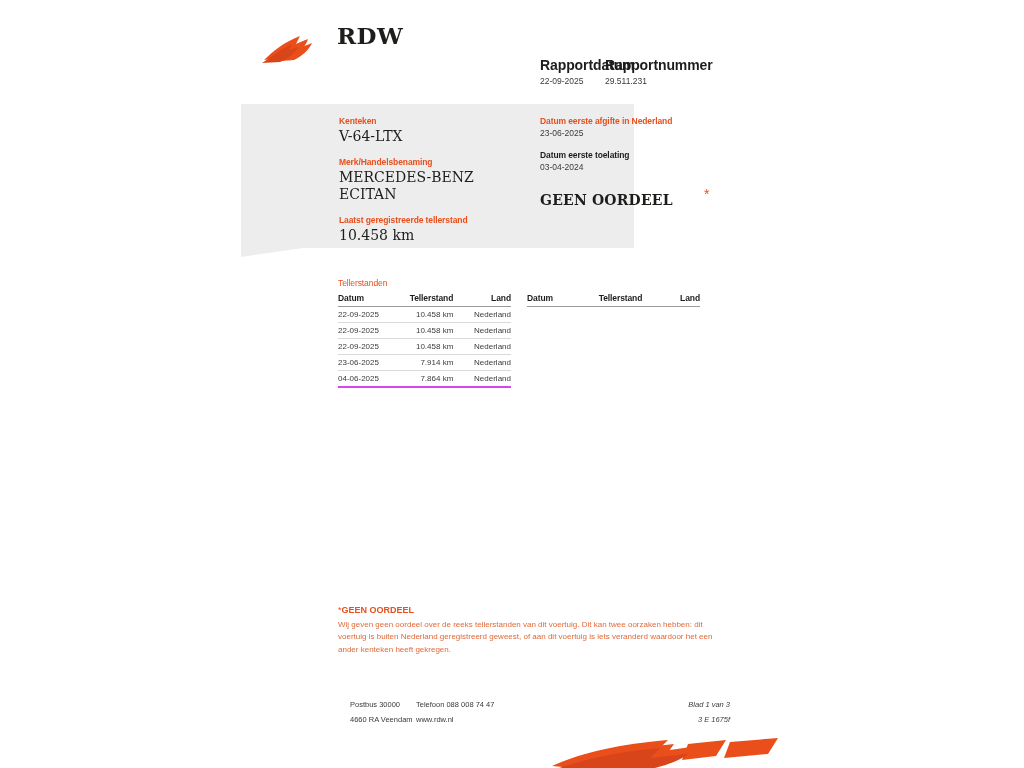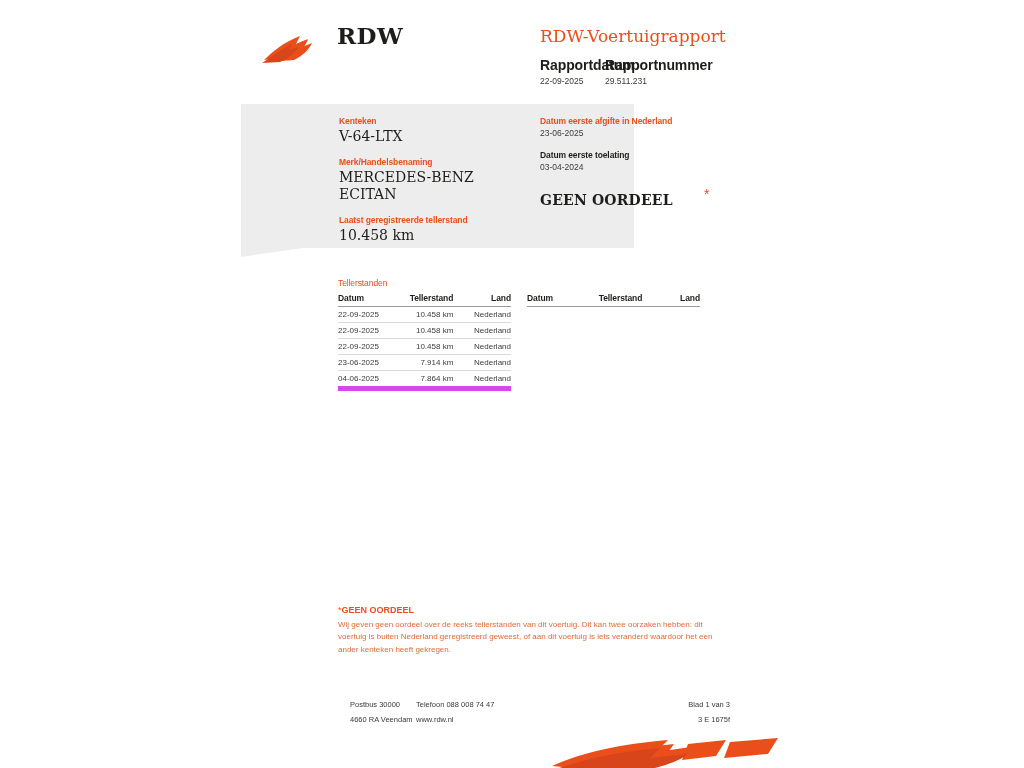--- a/index.html
+++ b/index.html
@@ -183,21 +183,21 @@
   }
   table.odo th.num, table.odo td.num { text-align: right; }
   table.odo th.land, table.odo td.land { text-align: right; }
   table.odo td {
     font-size: 8px;
     color: #3a3a3a;
     padding: 3px 0 3px 0;
     border-bottom: 1px solid #d9d9d9;
   }
   table.odo tr:last-child td {
-    border-bottom: 5px solid #d946ef;
+    border-bottom: 2px solid #d946ef;
   }
   table.odo.empty th { border-bottom: 1px solid #9a9a9a; }
 
   
   .footnote {
     position: absolute;
     left: 338px;
     top: 605px;
     width: 390px;
   }
@@ -231,21 +231,21 @@
   .footer-c2 { width: 150px; }
   .footer-right {
     position: absolute;
     left: 600px;
     top: 700px;
     width: 130px;
     text-align: right;
     font-size: 7.5px;
     color: #3a3a3a;
   }
-  .footer-right div { margin-bottom: 6px; }
+  .footer-right div { margin-bottom: 6px; font-style: italic; }
 
   
   .bottom-logo {
     position: absolute;
     left: 548px;
     top: 738px;
     width: 240px;
     height: 40px;
     overflow: hidden;
   }
@@ -259,21 +259,20 @@
     <div class="brand-logo">
       <svg width="68" height="34" viewBox="0 0 68 34" xmlns="http://www.w3.org/2000/svg">
         <path d="M2 30 C10 22 22 12 38 6 L34 14 L46 9 C44 16 38 22 30 26 Z" fill="#e94e1b"></path>
         <path d="M6 32 C16 25 28 16 44 10 L40 17 L50 13 C47 20 40 26 32 30 Z" fill="#e94e1b"></path>
         <path d="M0 33 C8 28 18 20 30 14 L27 20 L36 17 C33 23 26 29 18 32 Z" fill="#d8451a"></path>
       </svg>
     </div>
     <div class="brand-name">RDW</div>
   </div>
 
-  <div class="report-title">RDW-Voertuigrapport</div>
 
   <div class="report-meta">
     <div class="meta-col">
       <div class="meta-label">Rapportdatum</div>
       <div class="meta-value">22-09-2025</div>
     </div>
     <div class="meta-col">
       <div class="meta-label">Rapportnummer</div>
       <div class="meta-value">29.511.231</div>
     </div>

